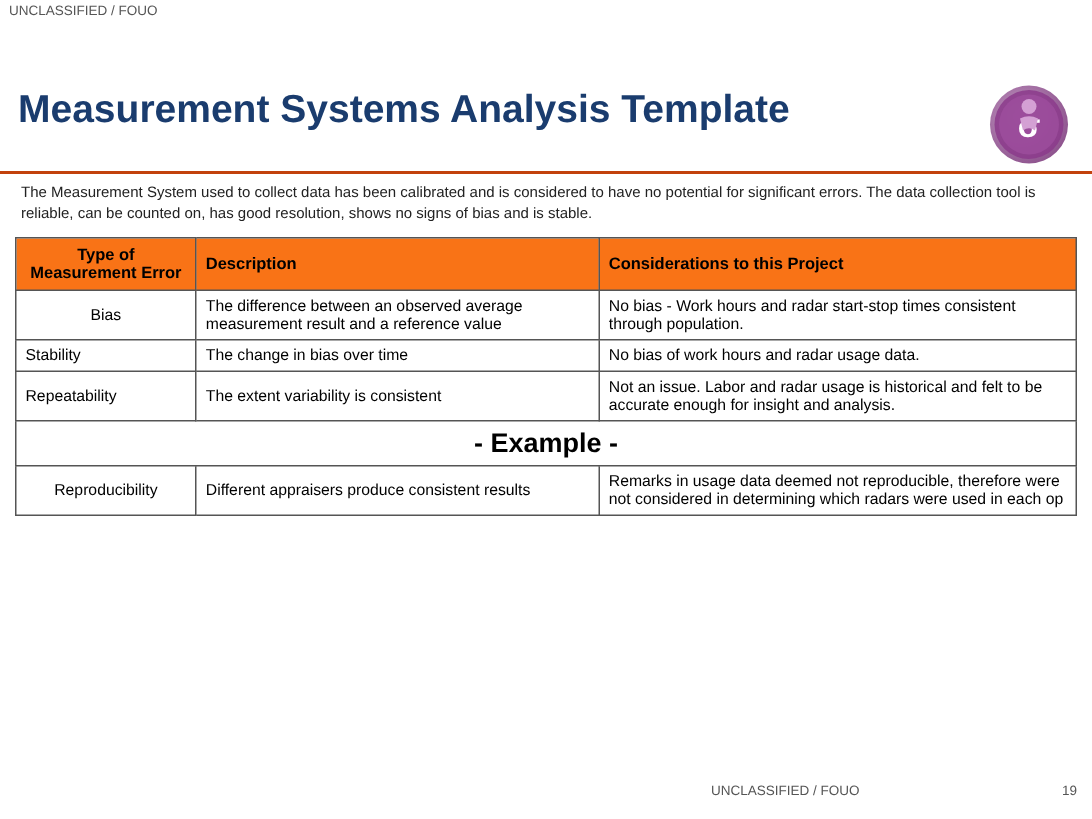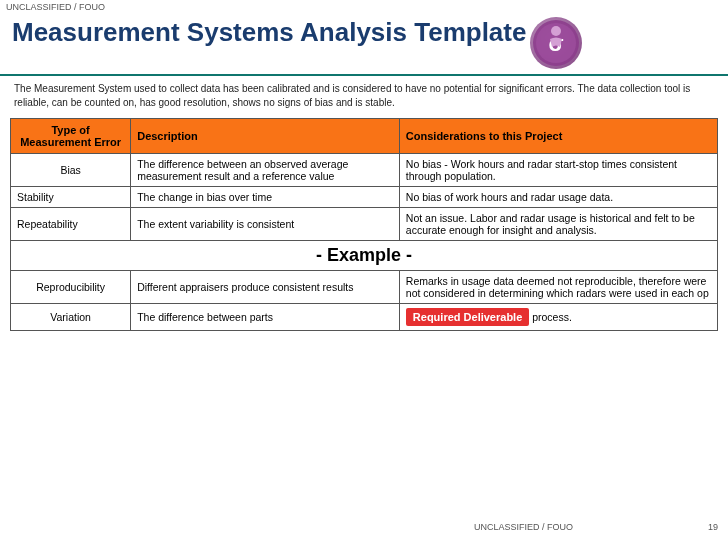--- a/index.html
+++ b/index.html
@@ -17,22 +17,23 @@
       padding: 2px 6px;
       font-size: 9px;
       color: #555;
       display: flex;
       justify-content: space-between;
     }
     .header-area {
       padding: 4px 12px 6px 12px;
       display: flex;
       align-items: flex-start;
-      justify-content: flex-start;
-      border-bottom: 2px solid #0f766e;
+      justify-content: space-between;
+      border-bottom: 2px solid #c2410c;
+      margin-top: 40px;
     }
     .main-title {
       font-size: 26px;
       font-weight: bold;
       color: #1a3c6e;
       line-height: 1.1;
     }
     .logo-area {
       width: 60px;
       height: 50px;
@@ -173,25 +174,20 @@
           <td class="col-consid">Not an issue.  Labor and radar usage is historical and felt to be accurate enough for insight and analysis.</td>
         </tr>
         <tr class="example-row">
           <td colspan="3" style="text-align: center; font-size: 18px; font-weight: bold;">- Example -</td>
         </tr>
         <tr>
           <td class="col-type" style="text-align: center;">Reproducibility</td>
           <td class="col-desc">Different appraisers produce consistent results</td>
           <td class="col-consid">Remarks in usage data deemed not reproducible, therefore were not considered in determining which radars were used in each op</td>
         </tr>
-        <tr>
-          <td class="col-type" style="text-align: center;">Variation</td>
-          <td class="col-desc">The difference between parts</td>
-          <td class="col-consid"><span class="required-badge">Required Deliverable</span> process.</td>
-        </tr>
       </tbody>
   </table>
 </div>
 
 <div class="bottom-bar">
   <span>UNCLASSIFIED / FOUO</span>
   &nbsp;&nbsp;&nbsp;&nbsp;&nbsp;&nbsp;&nbsp;&nbsp;&nbsp;&nbsp;&nbsp;&nbsp;&nbsp;&nbsp;&nbsp;&nbsp;&nbsp;&nbsp;&nbsp;&nbsp;&nbsp;&nbsp;&nbsp;&nbsp;&nbsp;&nbsp;&nbsp;&nbsp;&nbsp;&nbsp;&nbsp;&nbsp;&nbsp;&nbsp;&nbsp;&nbsp;&nbsp;&nbsp;&nbsp;&nbsp;&nbsp;&nbsp;&nbsp;&nbsp;&nbsp;&nbsp;&nbsp;&nbsp;&nbsp;&nbsp;&nbsp;&nbsp;
   <span>19</span>
 </div>
 

